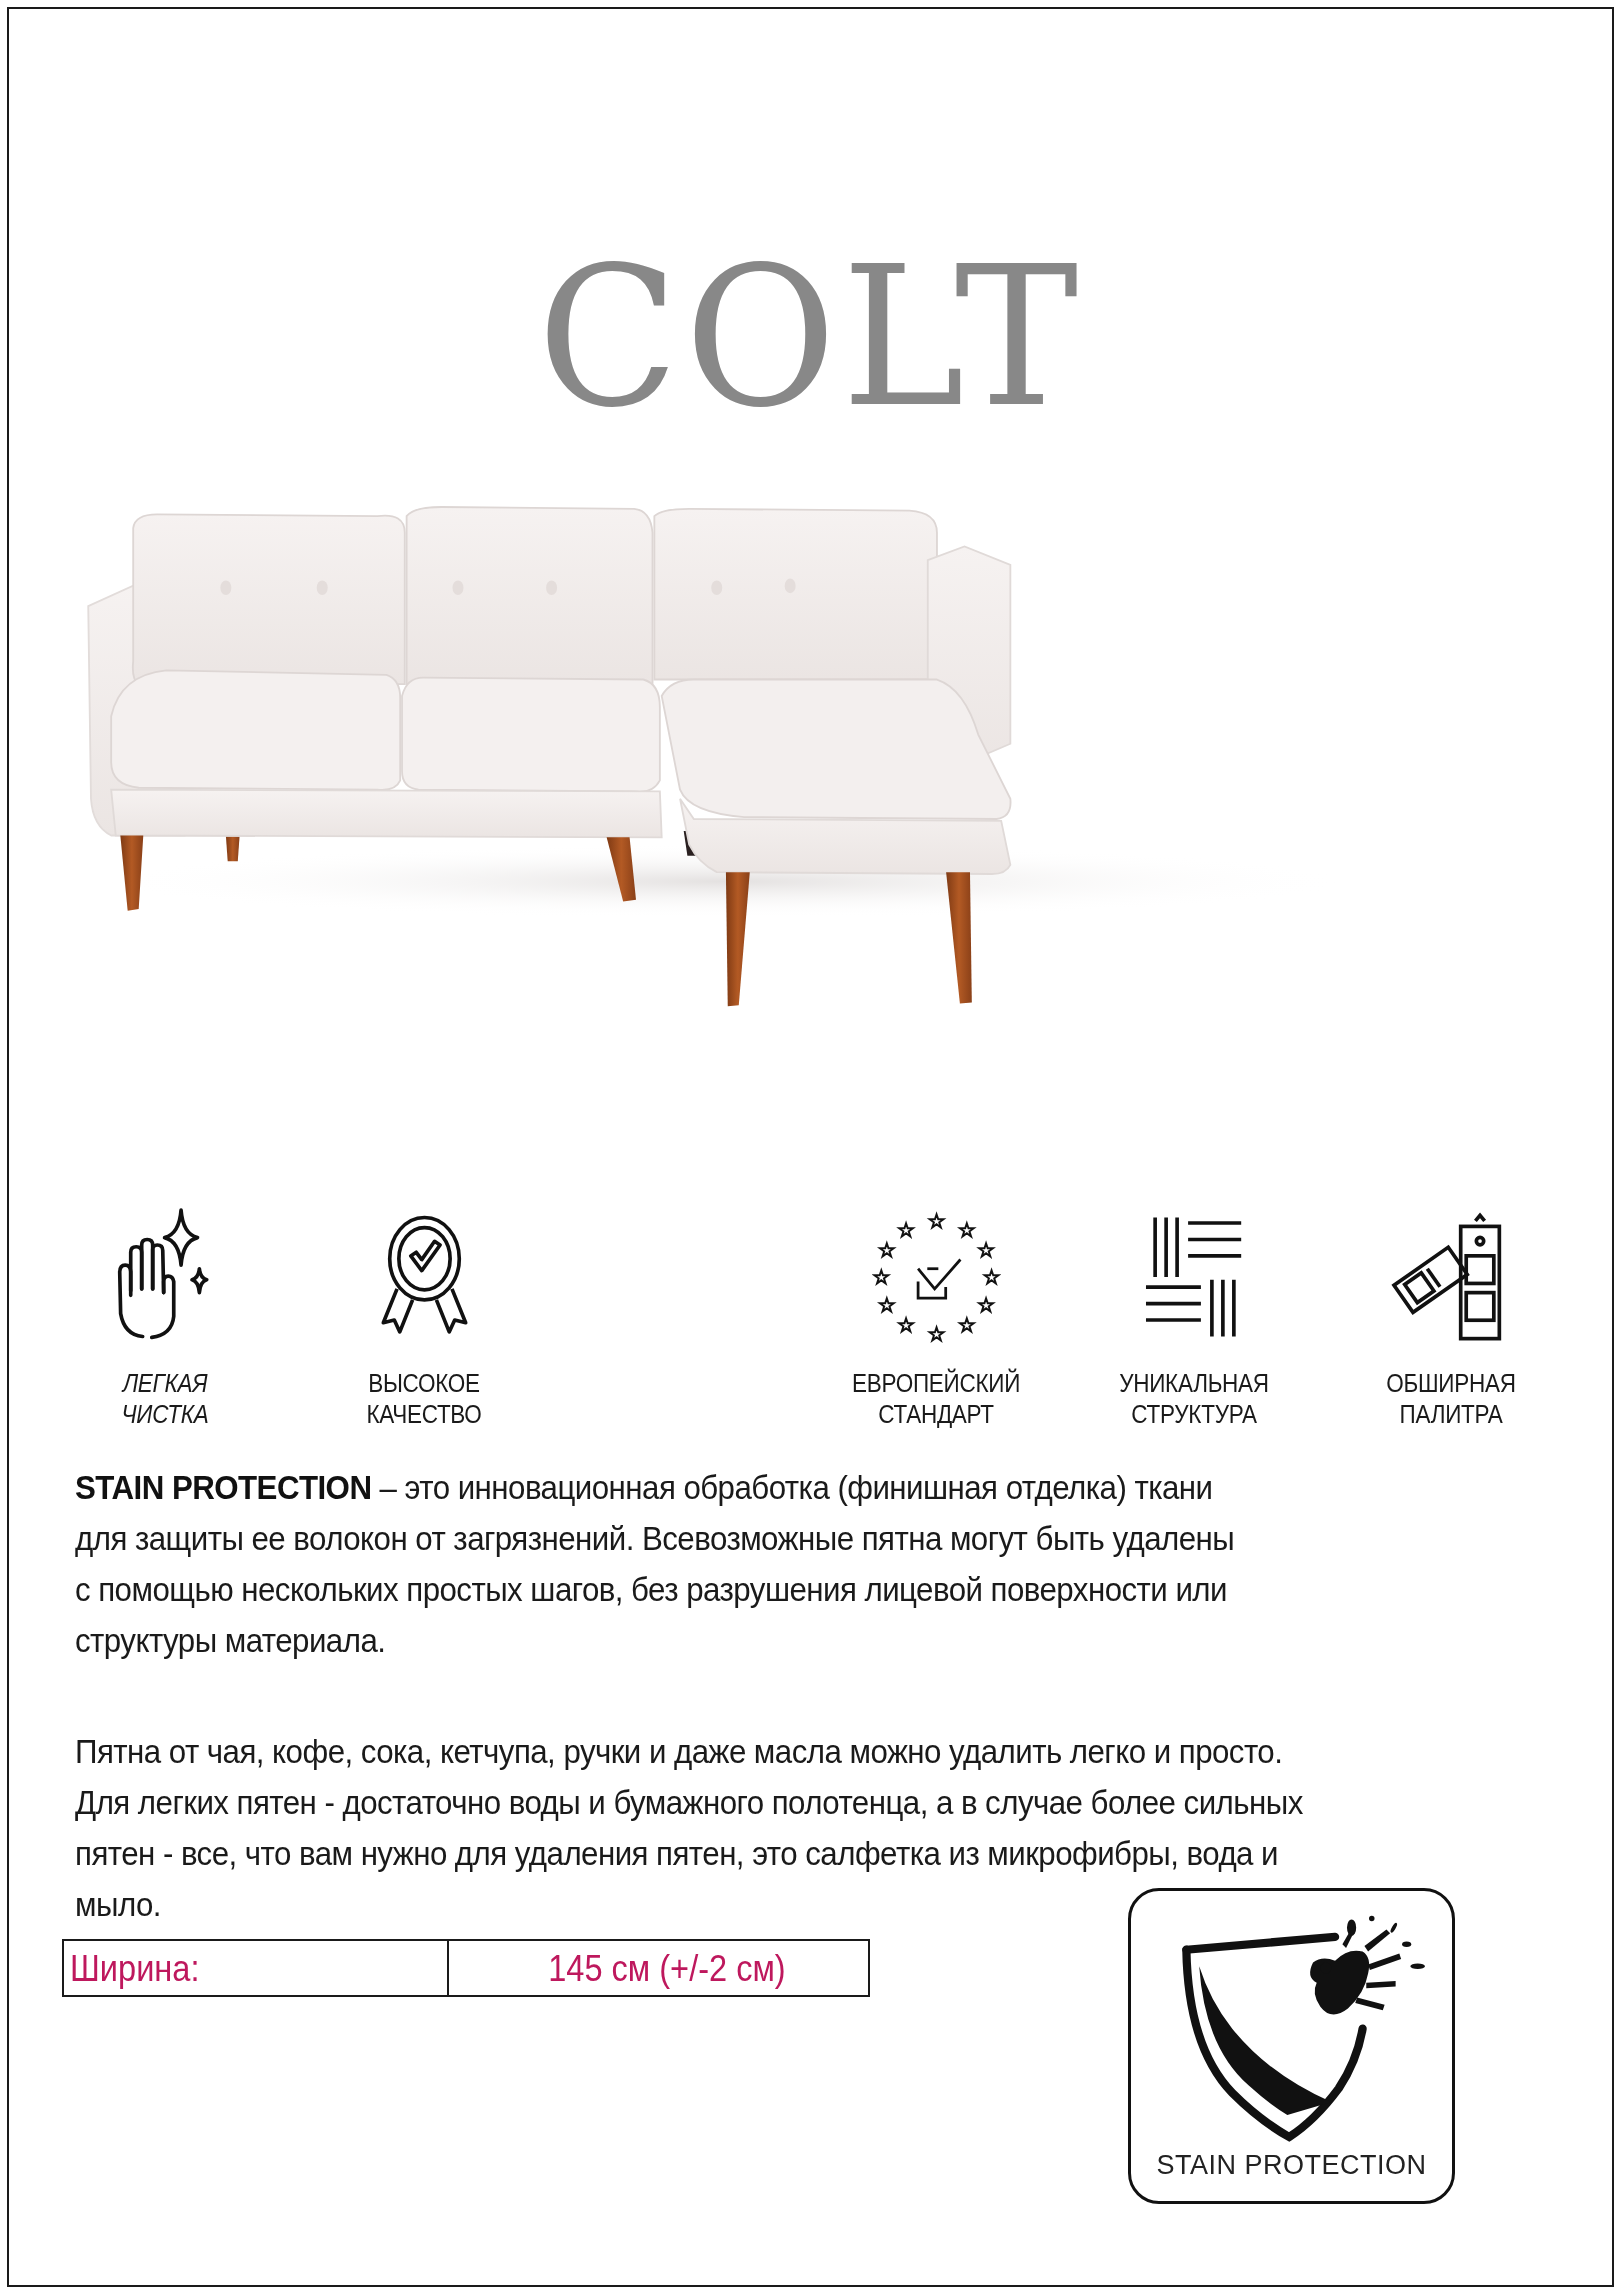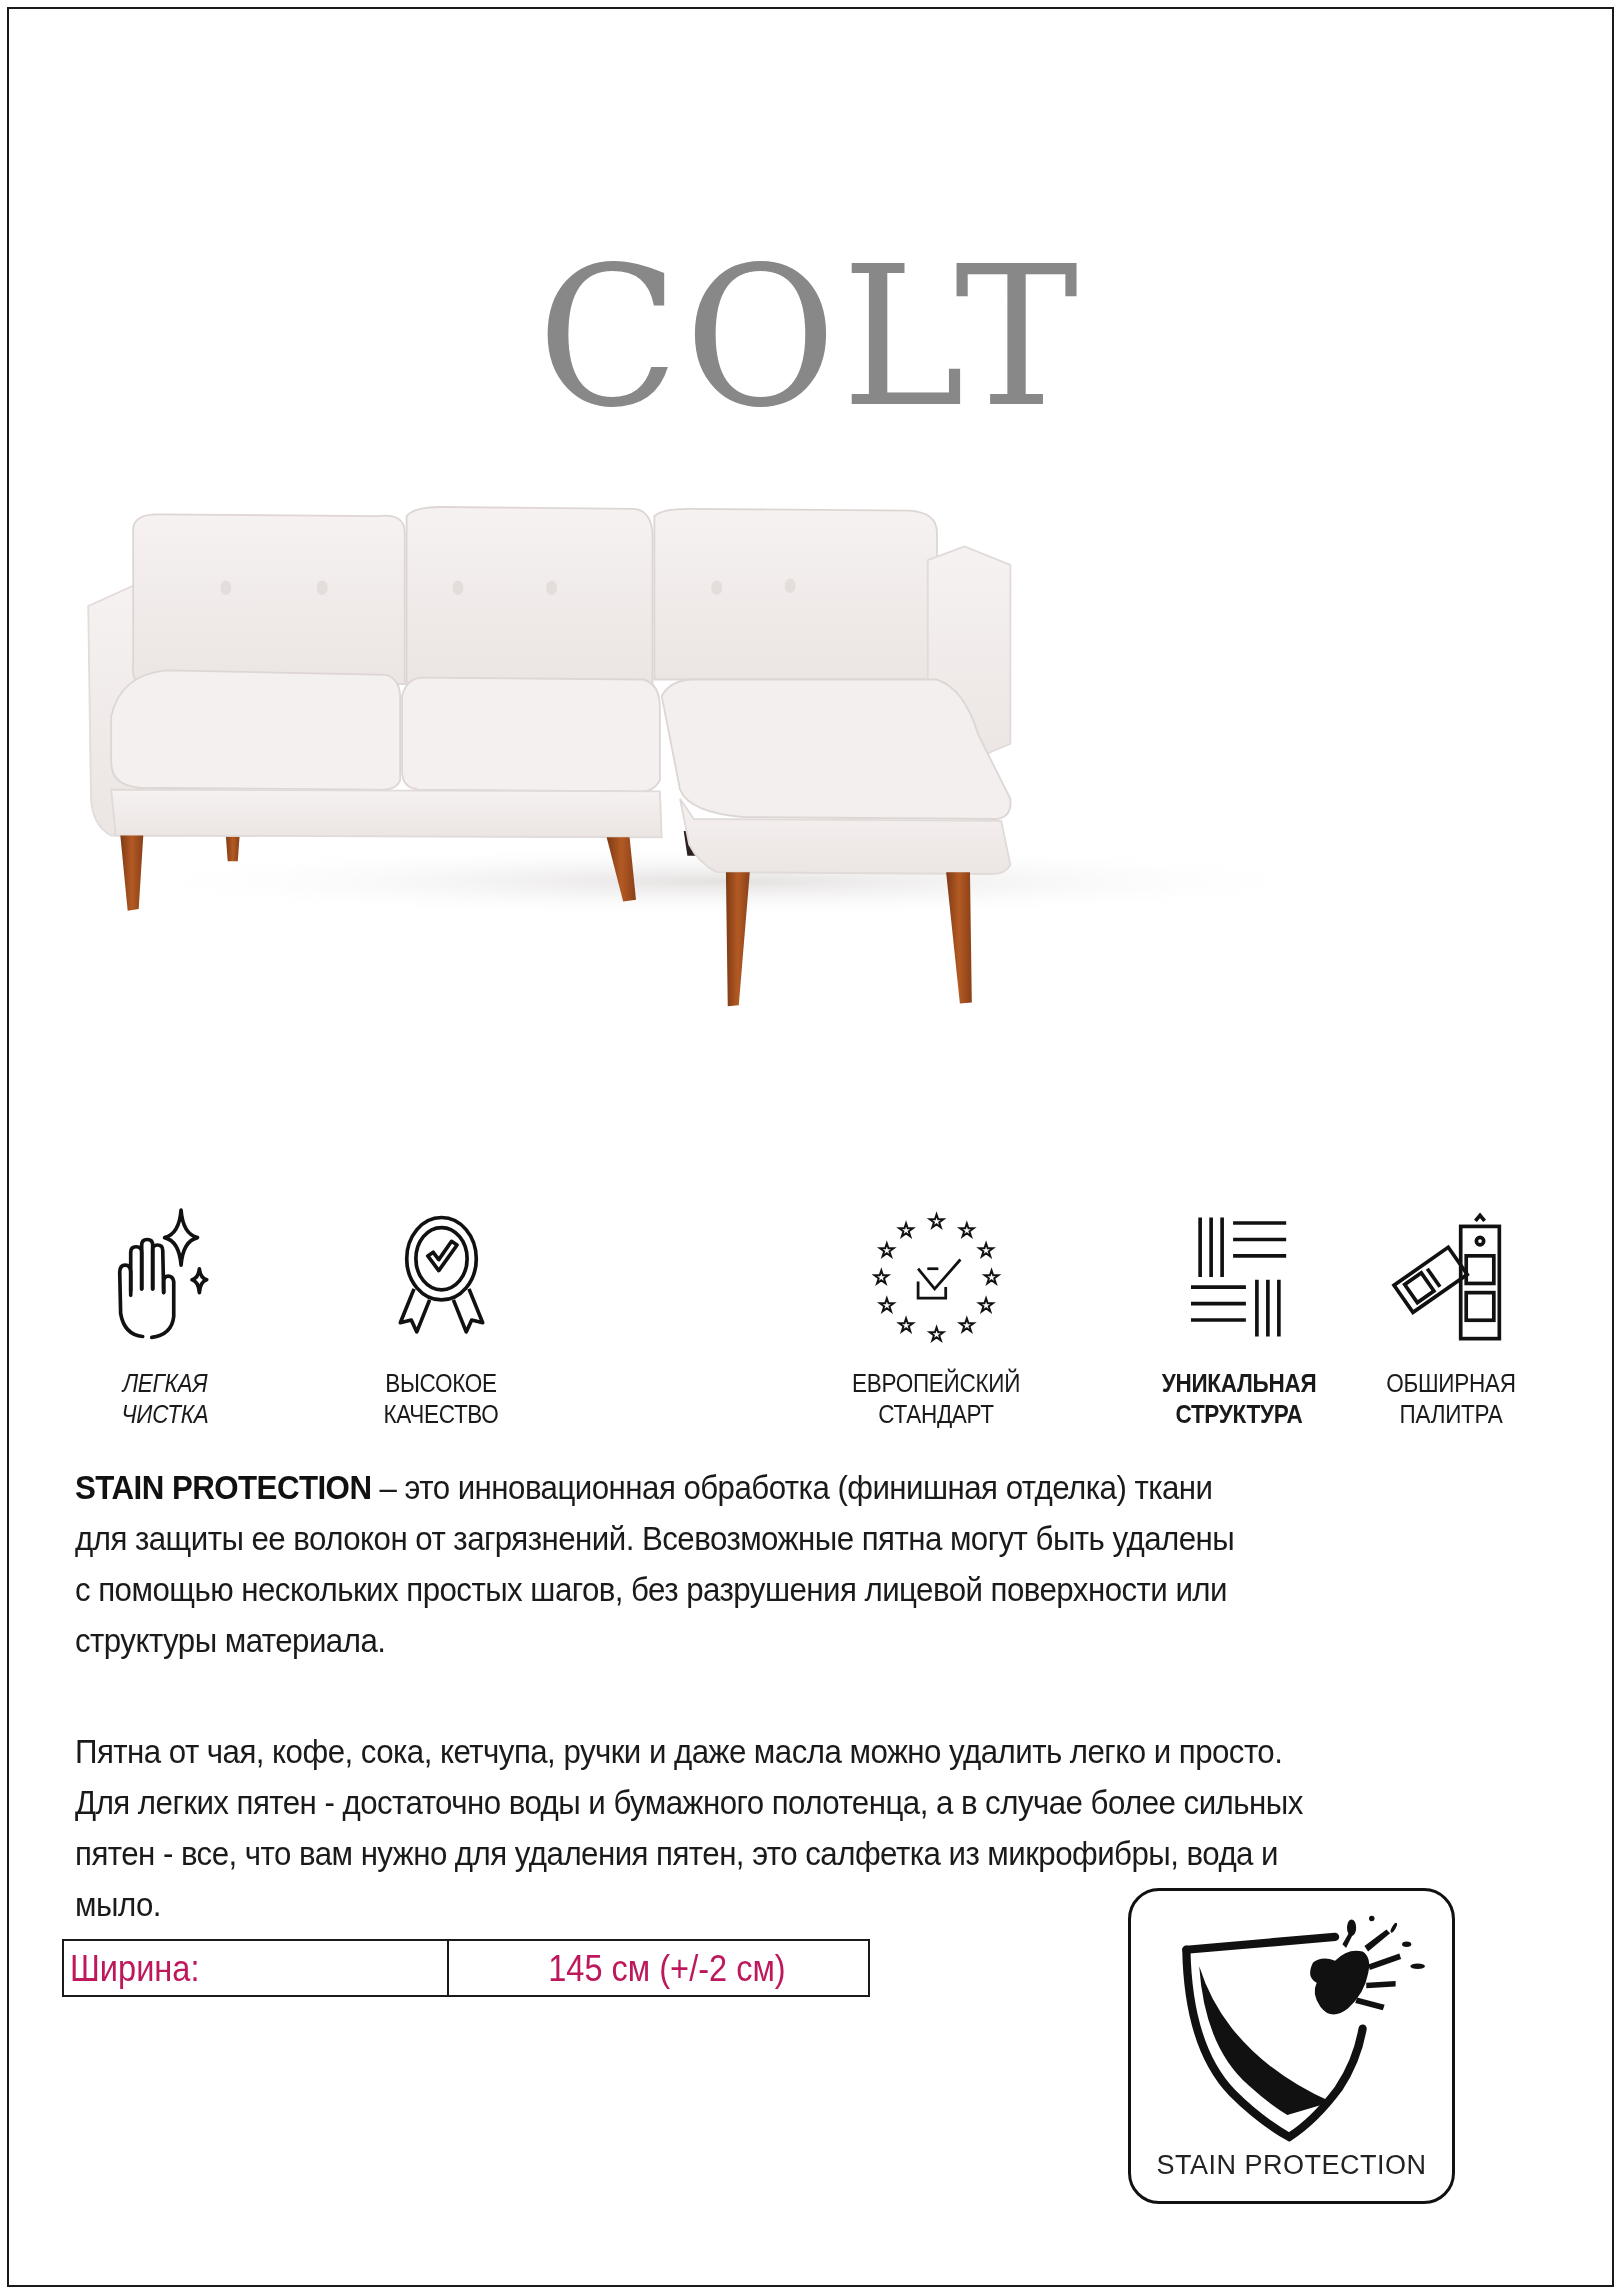--- a/index.html
+++ b/index.html
@@ -145,21 +145,21 @@
           <path d="M102 66 Q103 76 110 78 Q103 80 102 92 Q101 80 94 78 Q101 76 102 66 Z"></path>
         </g>
       </svg>
     </div>
     <div class="label">
       <div>ЛЕГКАЯ</div>
       <div>ЧИСТКА</div>
     </div>
   </div>
 
-  <div class="feature" style="left:276px;">
+  <div class="feature" style="left:259px;">
     <div class="icon">
       <svg width="119" height="138" viewBox="0 0 130 150">
         <g fill="none" stroke="#111" stroke-width="4" stroke-linejoin="round">
           <ellipse cx="65" cy="55" rx="38" ry="45"></ellipse>
           <ellipse cx="65" cy="55" rx="28" ry="34"></ellipse>
           <path d="M50 52 L62 68 L82 40 L76 36 L62 56 L56 48 Z"></path>
           <path d="M35 88 L20 125 L32 122 L38 135 L52 100"></path>
           <path d="M95 88 L110 125 L98 122 L92 135 L78 100"></path>
         </g>
       </svg>
@@ -192,21 +192,21 @@
           <line x1="60" y1="66" x2="72" y2="66" stroke-width="3"></line>
         </g>
       </svg>
     </div>
     <div class="label">
       <div>ЕВРОПЕЙСКИЙ</div>
       <div>СТАНДАРТ</div>
     </div>
   </div>
 
-  <div class="feature" style="left:1074px;font-weight:bold;">
+  <div class="feature" style="left:1029px;">
     <div class="icon">
       <svg width="119" height="138" viewBox="0 0 130 150">
         <g stroke="#111" stroke-width="4" stroke-linecap="butt">
           <line x1="22" y1="10" x2="22" y2="75"></line>
           <line x1="34" y1="10" x2="34" y2="75"></line>
           <line x1="46" y1="10" x2="46" y2="75"></line>
           <line x1="58" y1="16" x2="116" y2="16"></line>
           <line x1="58" y1="34" x2="116" y2="34"></line>
           <line x1="58" y1="52" x2="116" y2="52"></line>
           <line x1="12" y1="86" x2="72" y2="86"></line>

